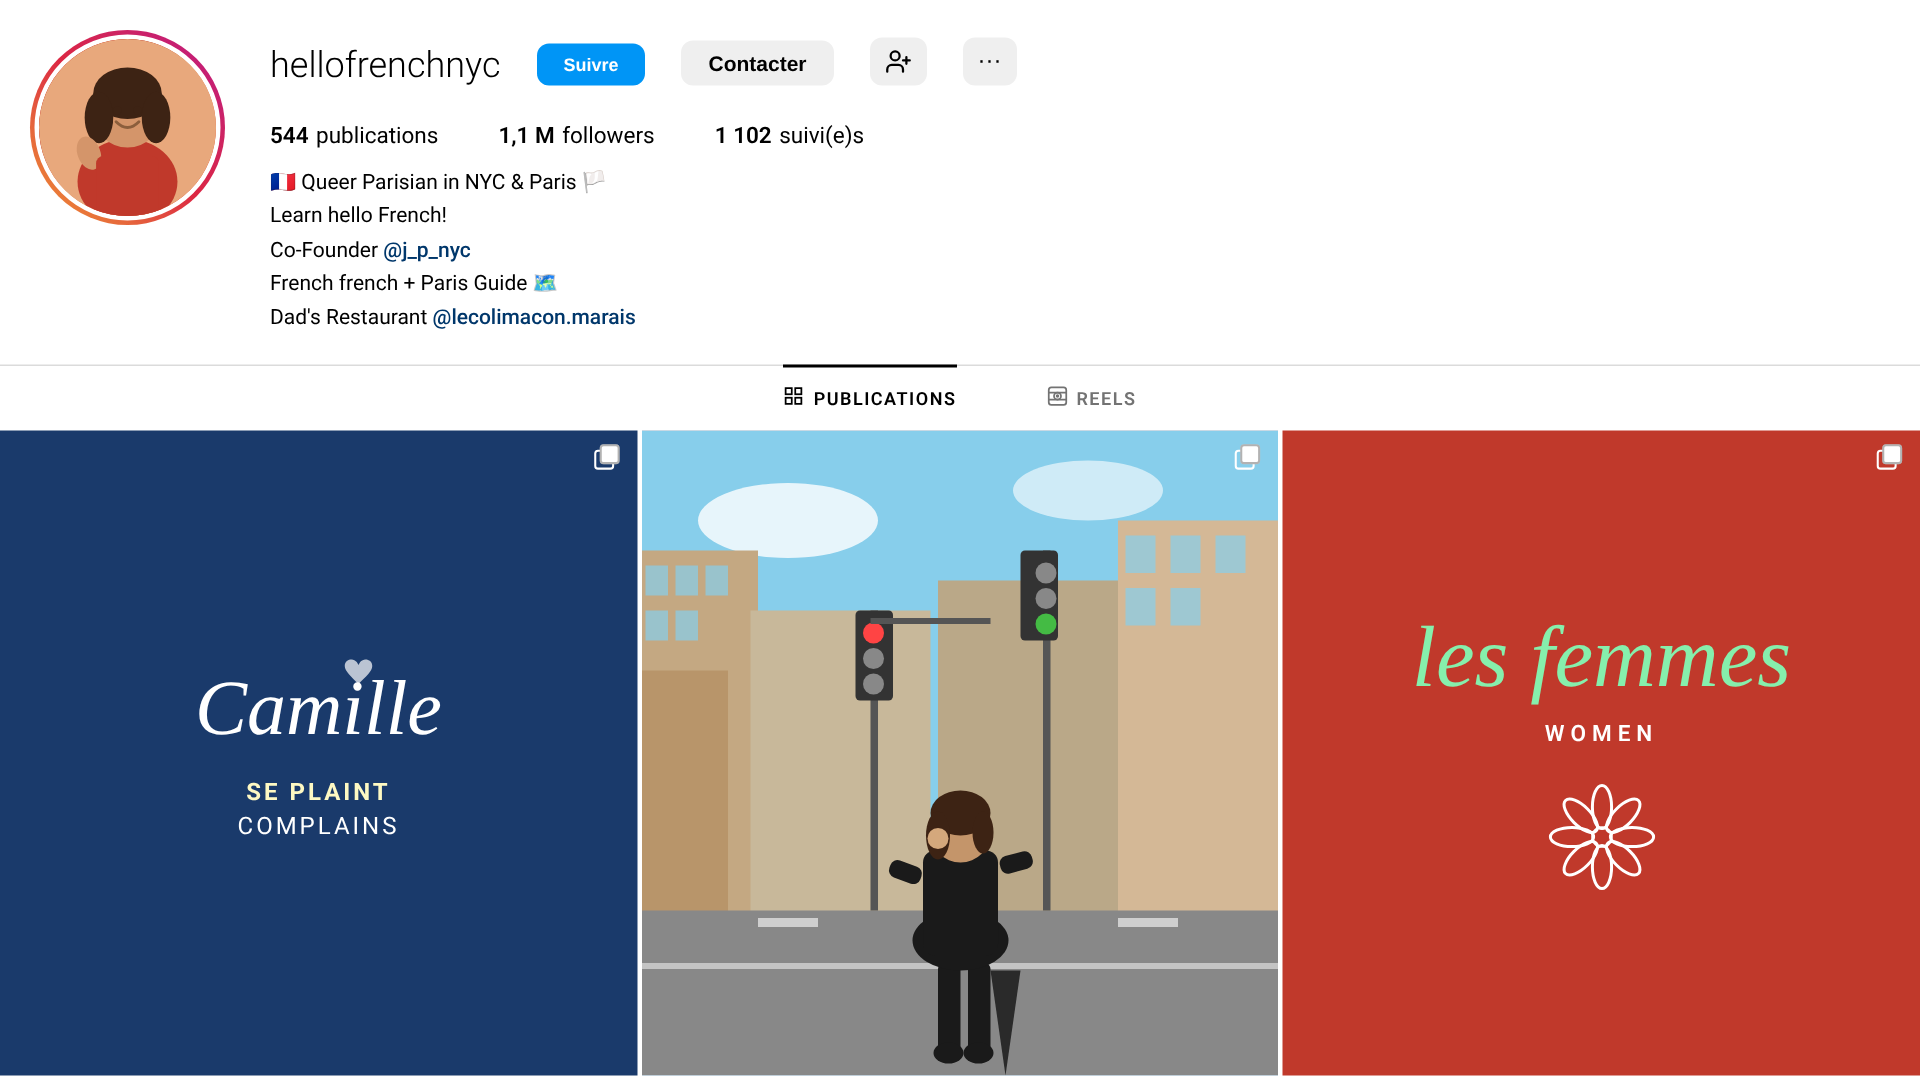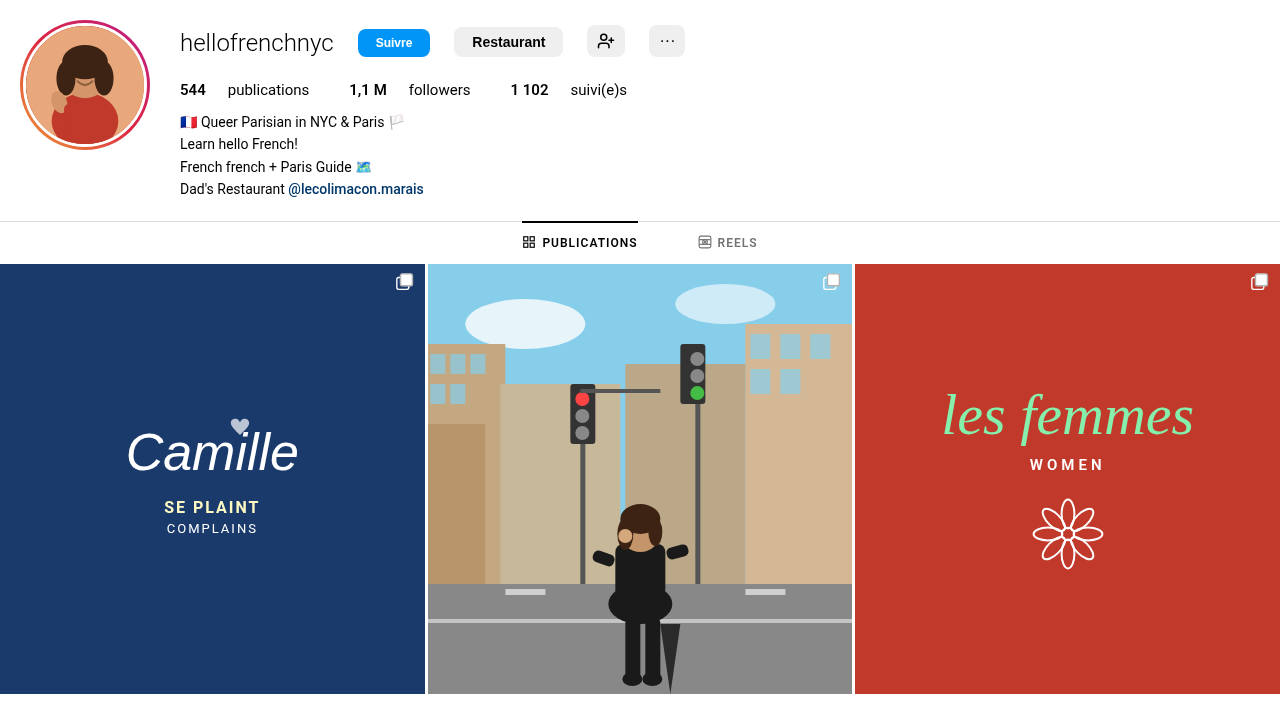--- a/index.html
+++ b/index.html
@@ -117,21 +117,21 @@
     }
 
     .stats-row {
       display: flex;
       gap: 40px;
       margin-bottom: 12px;
     }
 
     .stat-item {
       display: flex;
-      gap: 22px;
+      gap: 5px;
       font-size: 15px;
       color: #000;
     }
 
     .stat-number {
       font-weight: 600;
     }
 
     .stat-label {
       font-weight: 400;
@@ -241,21 +241,21 @@
 
     .post-blue-sub1 {
       font-size: 16px;
       font-weight: 700;
       color: #fef9c3;
       letter-spacing: 2px;
       text-align: center;
     }
 
     .post-blue-sub2 {
-      font-size: 13px;
+      font-size: 16px;
       font-weight: 400;
       color: #fff;
       letter-spacing: 2px;
       text-align: right;
       margin-top: 4px;
     }
 
     
     .post-red-title {
       font-family: 'Georgia', serif;
@@ -324,21 +324,21 @@
         </svg>
       </div>
     </div>
   </div>
 
   <div class="profile-info">
 
     <div class="username-row">
       <span class="username">hellofrenchnyc</span>
       <button class="btn-suivre">Suivre</button>
-      <button class="btn-contacter">Restaurant</button>
+      <button class="btn-contacter">Contacter</button>
       <button class="btn-add-person">
         <svg width="18" height="18" viewBox="0 0 24 24" fill="none" stroke="#000" stroke-width="2" stroke-linecap="round" stroke-linejoin="round">
           <path d="M16 21v-2a4 4 0 0 0-4-4H6a4 4 0 0 0-4 4v2"></path>
           <circle cx="9" cy="7" r="4"></circle>
           <line x1="19" y1="8" x2="19" y2="14"></line>
           <line x1="22" y1="11" x2="16" y2="11"></line>
         </svg>
       </button>
       <button class="btn-more">
         <span>···</span>
@@ -356,20 +356,21 @@
       </div>
       <div class="stat-item">
         <span class="stat-number">1 102</span>
         <span class="stat-label">suivi(e)s</span>
       </div>
     </div>
 
     <div class="bio-section">
       <div>🇫🇷 Queer Parisian in NYC &amp; Paris 🏳️</div>
       <div>Learn hello French!</div>
+      <div>Co-Founder <span class="bio-link">@j_p_nyc</span></div>
       <div>French french + Paris Guide 🗺️</div>
       <div>Dad's Restaurant <span class="bio-link">@lecolimacon.marais</span></div>
     </div>
   </div>
 </div>
 
 <div class="tabs-row">
   <div class="tab-item active">
     <span class="tab-icon">
       <svg width="14" height="14" viewBox="0 0 24 24" fill="none" stroke="#000" stroke-width="2">
@@ -399,21 +400,21 @@
 
   <div class="post-cell post-cell-blue">
 
     <div class="multi-icon">
       <svg width="22" height="22" viewBox="0 0 24 24" fill="white">
         <rect x="2" y="6" width="13" height="13" rx="2" fill="none" stroke="white" stroke-width="1.5"></rect>
         <rect x="6" y="2" width="13" height="13" rx="2" fill="white" stroke="white" stroke-width="1.5"></rect>
         <rect x="6" y="2" width="13" height="13" rx="2" fill="none" stroke="rgba(0,0,0,0.3)" stroke-width="1.5"></rect>
       </svg>
     </div>
-    <div class="post-blue-title" style="font-style:italic; font-family: Liberation Sans, sans-serif; position:relative;">
+    <div class="post-blue-title" style="font-style:italic; font-family: Liberation Serif, serif; position:relative;">
       Camille
       <svg style="position:absolute; top:-5px; left:60%; width:20px; height:20px;" viewBox="0 0 24 24" fill="white" opacity="0.7">
         <path d="M12 21.593c-5.63-5.539-11-10.297-11-14.402 0-3.791 3.068-5.191 5.281-5.191 1.312 0 4.151.501 5.719 4.457 1.59-3.968 4.464-4.447 5.726-4.447 2.54 0 5.274 1.621 5.274 5.181 0 4.069-5.136 8.625-11 14.402z"></path>
       </svg>
     </div>
     <div class="post-blue-sub1">SE PLAINT</div>
     <div class="post-blue-sub2">COMPLAINS</div>
   </div>
 
   <div class="post-cell post-cell-photo">

